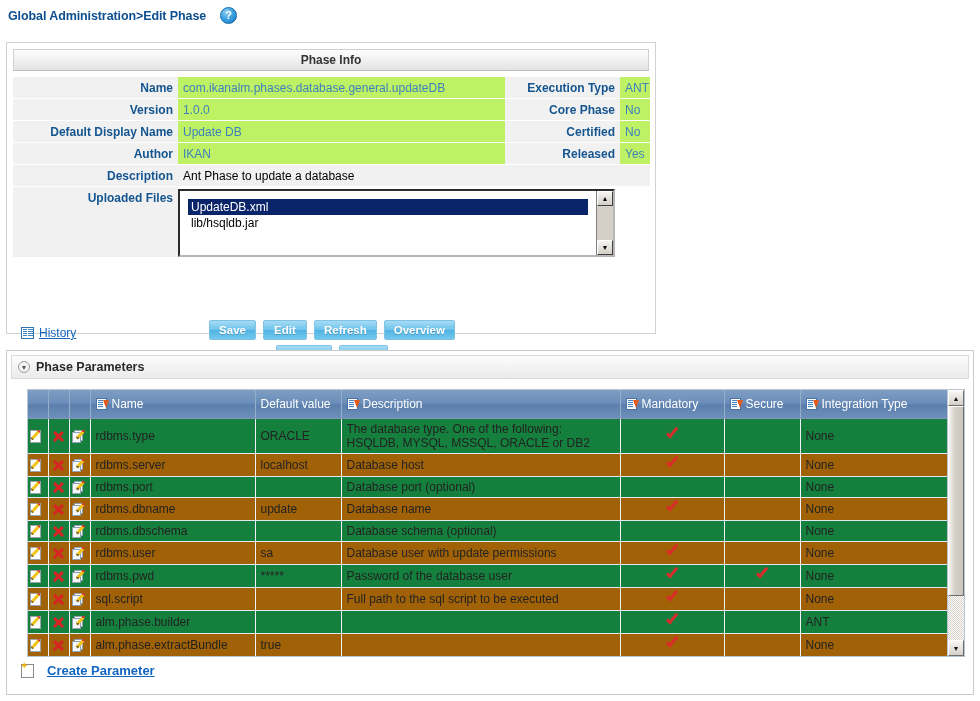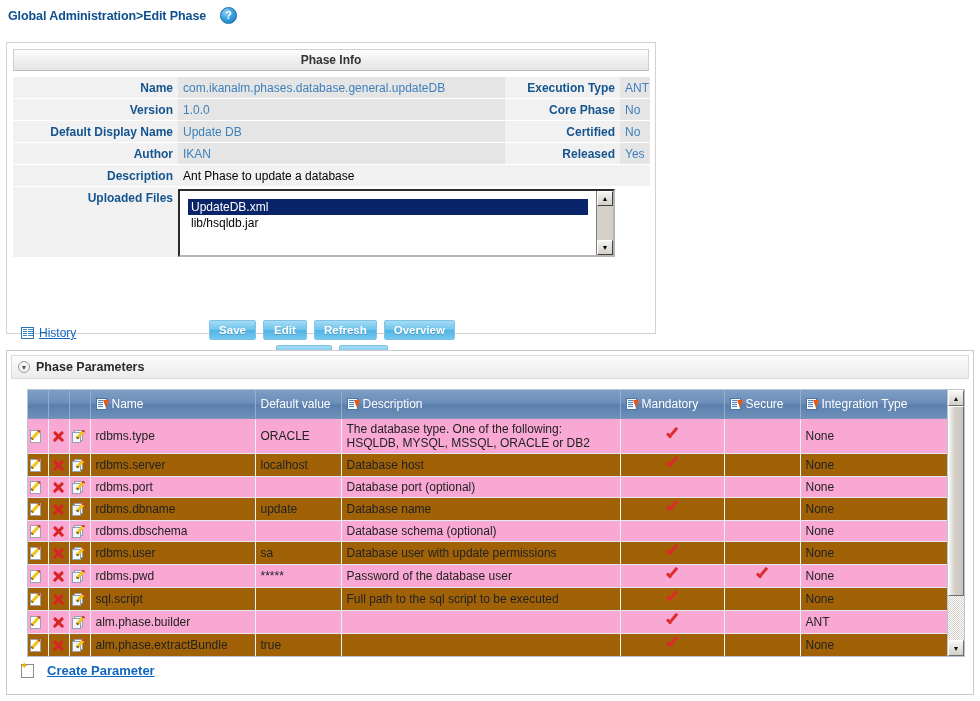--- a/index.html
+++ b/index.html
@@ -50,21 +50,21 @@
     margin: 5px 6px 0 6px; width: 637px;
     border-collapse: separate; border-spacing: 0 1px;
     table-layout: fixed;
   }
   table.info-tbl td { padding: 0; height: 21px; vertical-align: middle; font-size: 12px; }
   .lbl {
     background: #f1f1f1; text-align: right; padding-right: 5px !important;
     font-weight: bold; color: #14558f; white-space: nowrap;
   }
   .val {
-    background: #e5e5e5; padding-left: 5px !important;
+    background: #bef264; padding-left: 5px !important;
     color: #3d80bc; white-space: nowrap; overflow: hidden; text-overflow: ellipsis;
   }
   .val-wide { background: #f1f1f1; padding-left:5px !important; color:#000000; }
   .blankcell { background: #ffffff; }
 
   
   .files-row td { height: auto !important; vertical-align: top; padding-top: 2px !important; }
   .listbox {
     width: 437px; height: 68px;
     border: 2px inset #b5b5b5; border-top-color:#7f7f7f; border-left-color:#7f7f7f;
@@ -161,21 +161,21 @@
   .sort-icon:after {
     content:""; position:absolute; right:-3px; top:1px;
     width:0;height:0; border-left:3px solid transparent; border-right:3px solid transparent;
     border-top:8px solid #e3591a;
   }
   table.pgrid td {
     font-size:12px; color:#222; padding:3px 5px;
     border-bottom:1px solid #e3eaf1; border-right:1px solid #eef2f6;
     vertical-align:middle; box-sizing:border-box;
   }
-  tr.r-odd td { background:#f9a8d4; }
+  tr.r-odd td { background:#15803d; }
   tr.r-even td { background:#a16207; }
   td.act { padding:1px 2px !important; text-align:center; width:18px; }
 
   .ic { width:15px; height:14px; display:inline-block; position:relative; cursor:pointer; vertical-align:middle; }
   
   .ic-edit:before{
     content:""; position:absolute; left:0; top:1px; width:9px; height:11px;
     background:#fdfdfd; border:1px solid #9aa4ad;
   }
   .ic-edit:after{

